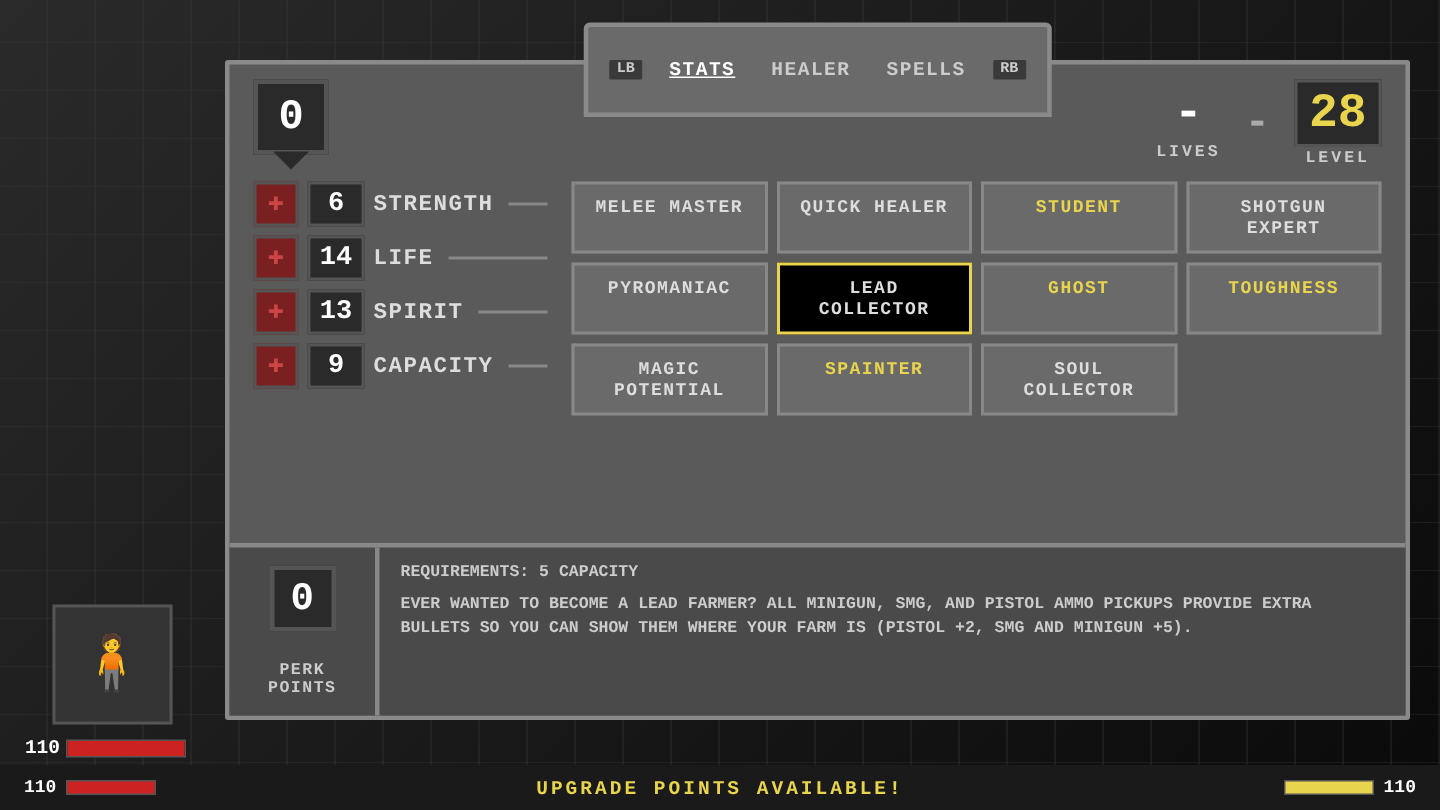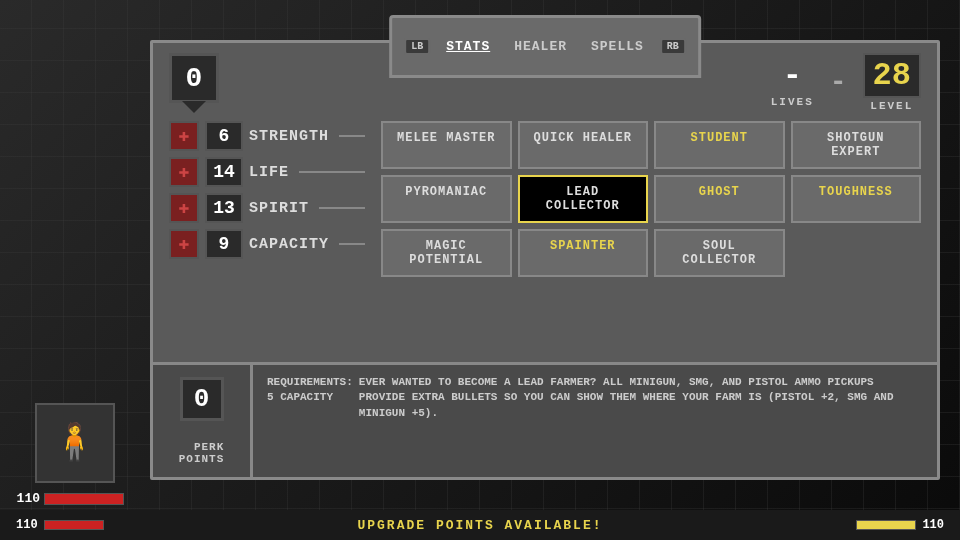--- a/index.html
+++ b/index.html
@@ -285,29 +285,29 @@
       font-size: 26px;
       font-weight: bold;
       color: white;
     }
 
     .pp-label {
       font-size: 11px;
       font-weight: bold;
       color: #ccc;
       letter-spacing: 1px;
-      text-align: right;
+      text-align: center;
       margin-top: 20px;
     }
 
     .perk-desc {
       flex: 1;
       padding: 10px 14px;
       display: flex;
-      flex-direction: row;
+      flex-direction: column;
       gap: 6px;
     }
 
     .perk-desc-text {
       font-size: 11px;
       color: #ccc;
       line-height: 1.4;
       text-transform: uppercase;
       font-weight: bold;
     }

